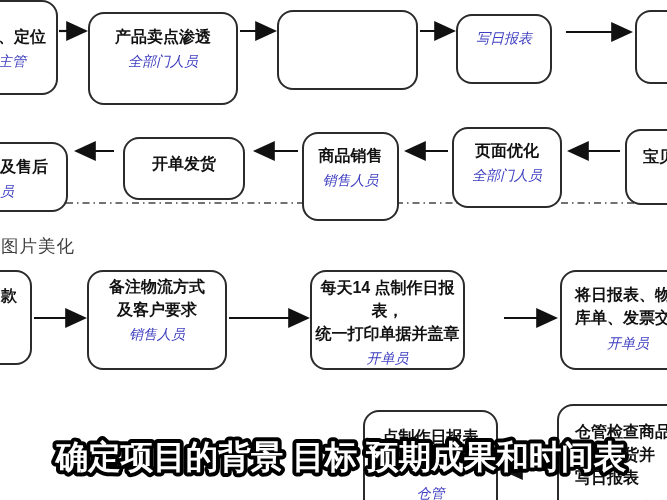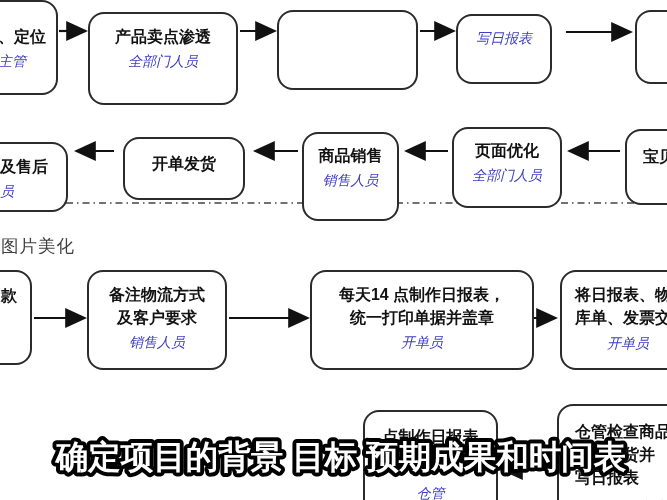--- a/index.html
+++ b/index.html
@@ -31,22 +31,22 @@
   #bx-c{left:277px;top:-2px;width:141px;height:80px;padding-top:12px;}
   #bx-d{left:456px;top:2px;width:96px;height:70px;padding-top:9px;}
   #bx-e{left:635px;top:-2px;width:90px;height:74px;}
   #bx-f{left:-32px;top:130px;width:100px;height:70px;padding-top:11px;align-items:flex-start;padding-left:30px;}
   #bx-f .bt,#bx-f .br{text-align:left;}
   #bx-g{left:123px;top:125px;width:122px;height:63px;padding-top:13px;}
   #bx-h{left:302px;top:120px;width:97px;height:89px;padding-top:10px;}
   #bx-i{left:452px;top:115px;width:110px;height:81px;padding-top:10px;}
   #bx-j{left:625px;top:117px;width:130px;height:76px;padding-top:14px;align-items:flex-start;padding-left:16px;}
   #bx-k{left:-128px;top:258px;width:160px;height:95px;padding-top:12px;align-items:flex-end;padding-right:13px;}
-  #bx-l{left:87px;top:258px;width:140px;height:100px;padding-top:11px;}
-  #bx-m{left:310px;top:258px;width:224px;height:100px;padding-top:11px;}
+  #bx-l{left:87px;top:258px;width:140px;height:100px;padding-top:3px;}
+  #bx-m{left:310px;top:258px;width:155px;height:100px;padding-top:4px;}
   #bx-n{left:560px;top:258px;width:213px;height:100px;padding-top:11px;align-items:flex-start;padding-left:13px;}
   #bx-n .bt{text-align:left;}
   #bx-n .br{align-self:center;transform:translateX(-45px);margin-top:5px;}
   #bx-p{left:363px;top:398px;width:135px;height:130px;padding-top:13px;}
   #bx-p .br{margin-top:36px;}
   #bx-q{left:557px;top:392px;width:228px;height:135px;padding-top:14px;align-items:flex-start;padding-left:16px;}
   #bx-q .bt{text-align:left;}
   #bx-q .br{align-self:center;transform:translateX(-28px);margin-top:8px;}
   .section-label{
     position:absolute;left:1px;top:222px;z-index:2;

